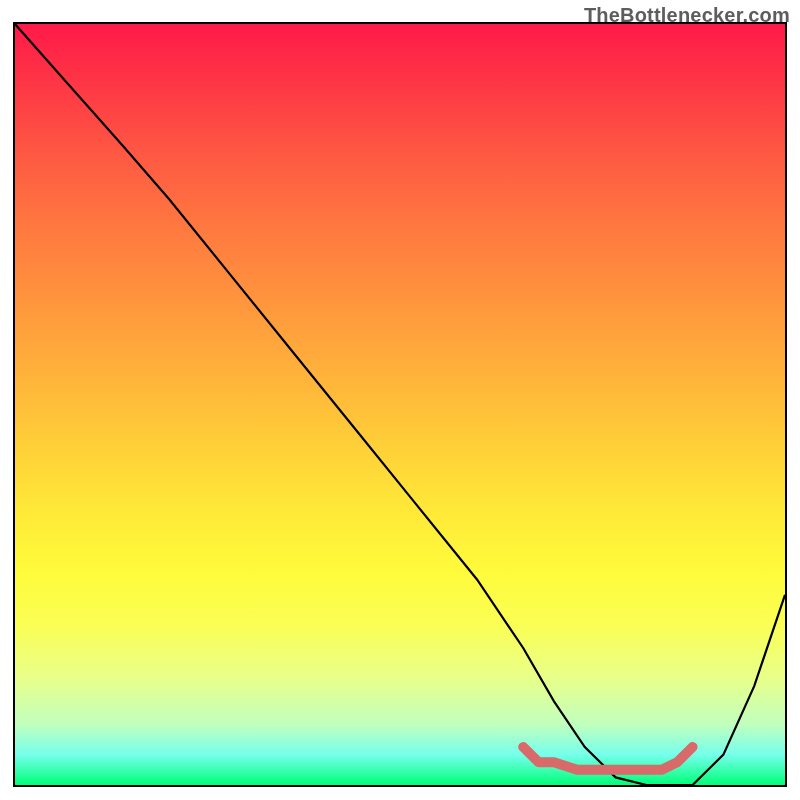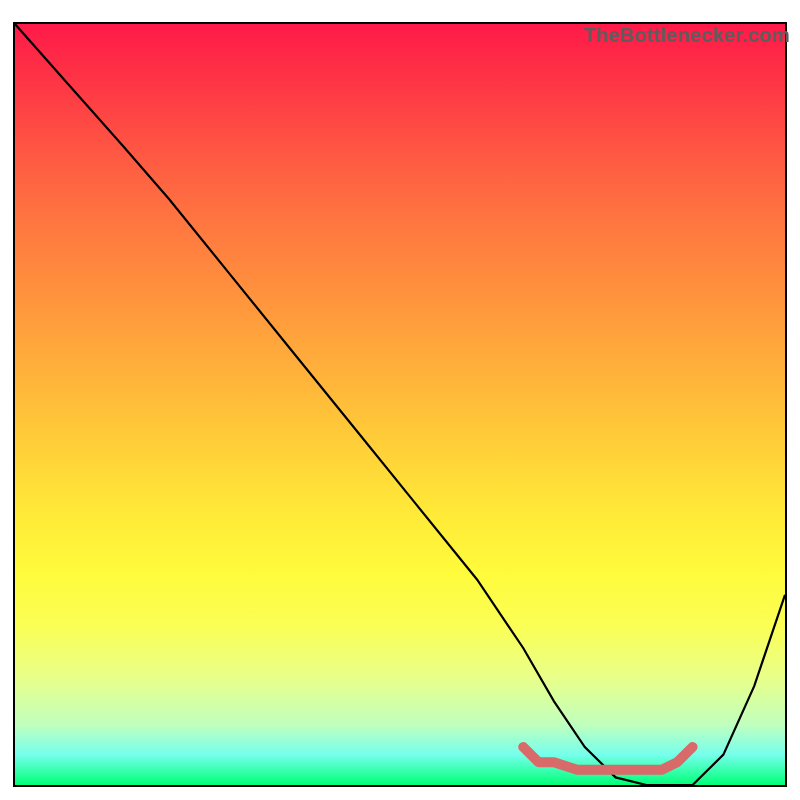--- a/index.html
+++ b/index.html
@@ -13,21 +13,20 @@
   }
   .attribution {
     position: absolute;
     top: 4px;
     right: 10px;
     color: #5d5d5d;
     font-size: 20px;
     font-weight: bold;
     letter-spacing: 0.2px;
     z-index: 10;
-    margin-top: 20px;
   }
   .plot-area {
     position: absolute;
     left: 13px;
     top: 22px;
     width: 774px;
     height: 765px;
     border: 2px solid #000000;
     box-sizing: border-box;
     overflow: hidden;

